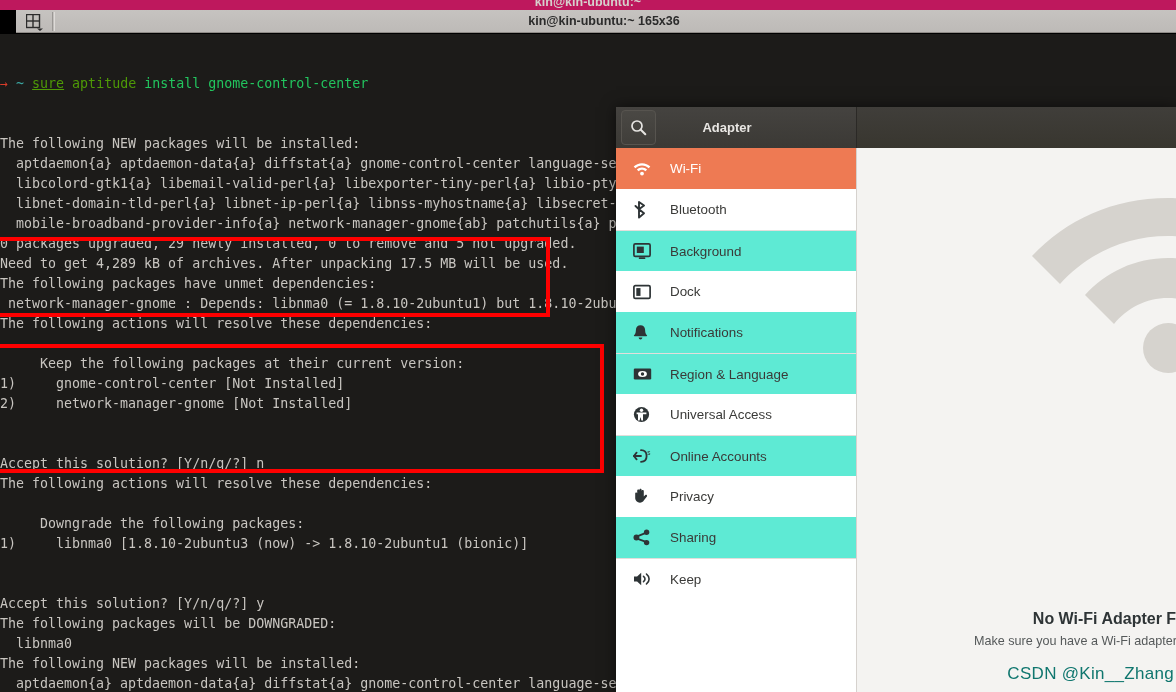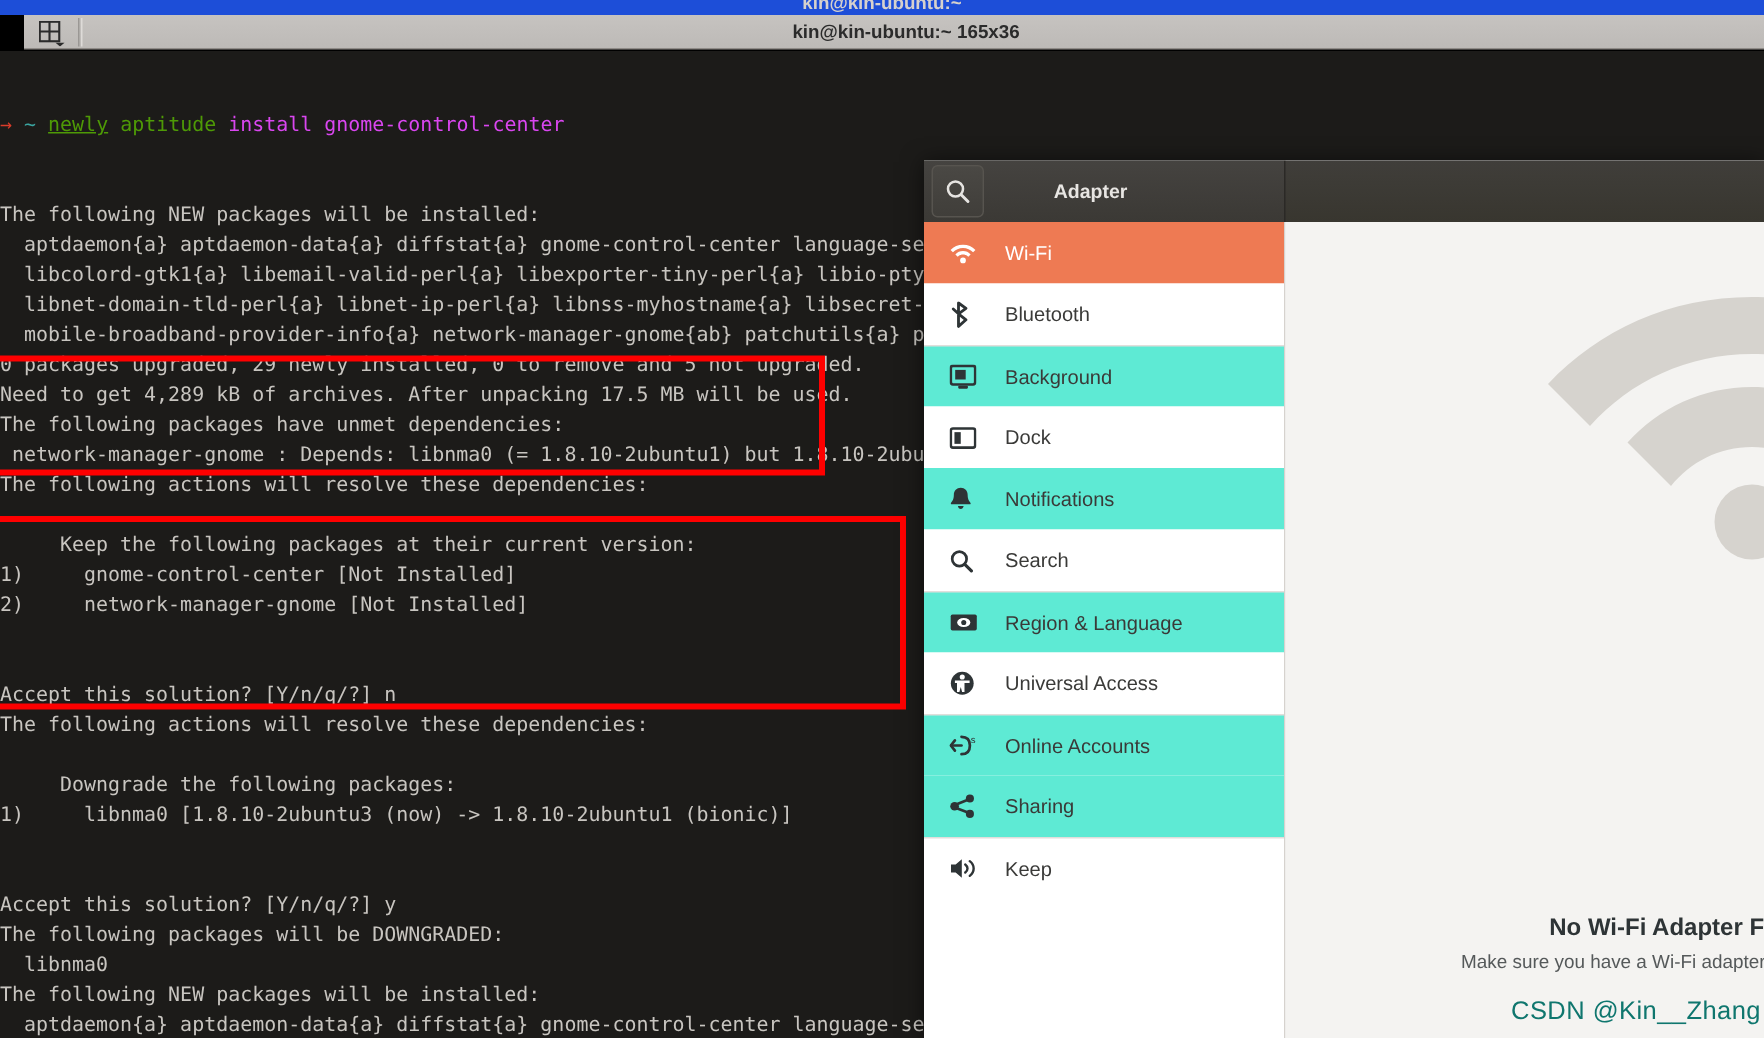--- a/index.html
+++ b/index.html
@@ -14,21 +14,21 @@
     position: relative;
     width: 1176px; height: 692px;
     overflow: hidden;
     background: #000;
   }
 
   
   .gnome-topbar {
     position: absolute; left: 0; top: 0;
     width: 1176px; height: 10px;
-    background: #1d4ed8;
+    background: #be185d;
     overflow: hidden;
   }
   .gnome-topbar-title {
     position: absolute; left: 0; top: -5px; width: 100%;
     text-align: center;
     font-size: 12.5px; font-weight: bold;
     color: #d6d1cd;
     white-space: nowrap;
   }
 
@@ -71,21 +71,21 @@
     line-height: 20px;
     color: #c8c5c0;
     white-space: pre;
     padding-left: 0px;
   }
   .tline { height: 20px; white-space: pre; }
   .c-red    { color: #d83c2a; }
   .c-cyan   { color: #3ba5a0; }
   .c-green  { color: #4e9a06; }
   .c-green-u{ color: #4e9a06; text-decoration: underline; }
-  .c-dim    { color: #d946ef; }
+  .c-dim    { color: #22c55e; }
 
   
   .redbox {
     position: absolute;
     border: 4px solid #fe0000;
     pointer-events: none;
     background: transparent;
   }
   #redbox1 { left: -6px; top: 237px; width: 556px; height: 80px; }
   #redbox2 { left: -6px; top: 344px; width: 610px; height: 129px; }
@@ -219,21 +219,21 @@
         <line x1="7" y1="0.5" x2="7" y2="13.5" stroke="#2b2b2b" stroke-width="1.4"></line>
         <line x1="0.5" y1="7" x2="13.5" y2="7" stroke="#2b2b2b" stroke-width="1.4"></line>
         <polygon points="11,14.5 17,14.5 14,17" fill="#2b2b2b"></polygon>
       </svg>
     </div>
     <div class="term-tabsep"></div>
     <div class="term-title">kin@kin-ubuntu:~ 165x36</div>
   </div>
 
   <div class="terminal">
-    <div class="tline"><span class="c-red">→</span> <span class="c-cyan">~</span> <span class="c-green-u">newly</span> <span class="c-green">aptitude</span><span class="c-dim"> install gnome-control-center</span></div>
+    <div class="tline"><span class="c-red">→</span> <span class="c-cyan">~</span> <span class="c-green-u">sure</span> <span class="c-green">aptitude</span><span class="c-dim"> install gnome-control-center</span></div>
     <div id="terminal-lines"><div class="tline">The following NEW packages will be installed:</div><div class="tline">  aptdaemon{a} aptdaemon-data{a} diffstat{a} gnome-control-center language-selector-common{a} language-selector-gnome{a} libapt-pkg</div><div class="tline">  libcolord-gtk1{a} libemail-valid-perl{a} libexporter-tiny-perl{a} libio-pty-perl{a} libipc-run-perl{a} liblist-moreutils-perl{a}</div><div class="tline">  libnet-domain-tld-perl{a} libnet-ip-perl{a} libnss-myhostname{a} libsecret-1-0{a}</div><div class="tline">  mobile-broadband-provider-info{a} network-manager-gnome{ab} patchutils{a} python3-aptdaemon{a}</div><div class="tline">0 packages upgraded, 29 newly installed, 0 to remove and 5 not upgraded.</div><div class="tline">Need to get 4,289 kB of archives. After unpacking 17.5 MB will be used.</div><div class="tline">The following packages have unmet dependencies:</div><div class="tline"> network-manager-gnome : Depends: libnma0 (= 1.8.10-2ubuntu1) but 1.8.10-2ubuntu3 is installed</div><div class="tline">The following actions will resolve these dependencies:</div><div class="tline">&nbsp;</div><div class="tline">     Keep the following packages at their current version:</div><div class="tline">1)     gnome-control-center [Not Installed]</div><div class="tline">2)     network-manager-gnome [Not Installed]</div><div class="tline">&nbsp;</div><div class="tline">&nbsp;</div><div class="tline">Accept this solution? [Y/n/q/?] n</div><div class="tline">The following actions will resolve these dependencies:</div><div class="tline">&nbsp;</div><div class="tline">     Downgrade the following packages:</div><div class="tline">1)     libnma0 [1.8.10-2ubuntu3 (now) -&gt; 1.8.10-2ubuntu1 (bionic)]</div><div class="tline">&nbsp;</div><div class="tline">&nbsp;</div><div class="tline">Accept this solution? [Y/n/q/?] y</div><div class="tline">The following packages will be DOWNGRADED:</div><div class="tline">  libnma0</div><div class="tline">The following NEW packages will be installed:</div><div class="tline">  aptdaemon{a} aptdaemon-data{a} diffstat{a} gnome-control-center language-selector-common{a} language-selector-gnome{a} libapt-pkg</div></div>
   </div>
 
   <div class="redbox" id="redbox1"></div>
   <div class="redbox" id="redbox2"></div>
 
   <div class="settings-window">
 
     <div class="settings-headerbar">
       <div class="settings-sidebar-header">
@@ -289,29 +289,20 @@
           </div>
           <div class="sb-item alt">
             <span class="sb-icon">
               <svg width="15" height="17" viewBox="0 0 15 17">
                 <path d="M7.5 1.2c-2.7 0-4.6 2-4.6 4.7 0 3.4-1.3 4.6-1.9 5.4-0.3 0.4 0 0.9 0.5 0.9h12c0.5 0 0.8-0.5 0.5-0.9-0.6-0.8-1.9-2-1.9-5.4 0-2.7-1.9-4.7-4.6-4.7z" fill="#2e3436"></path>
                 <path d="M5.6 13.4c0.2 1.2 1 2 1.9 2s1.7-0.8 1.9-2z" fill="#2e3436"></path>
               </svg>
             </span>
             <span class="sb-label">Notifications</span>
           </div>
-          <div class="sb-item">
-            <span class="sb-icon">
-              <svg width="16" height="16" viewBox="0 0 16 16">
-                <circle cx="6.6" cy="6.6" r="4.8" fill="none" stroke="#2e3436" stroke-width="1.8"></circle>
-                <line x1="10.2" y1="10.2" x2="14.6" y2="14.6" stroke="#2e3436" stroke-width="2.1" stroke-linecap="round"></line>
-              </svg>
-            </span>
-            <span class="sb-label">Search</span>
-          </div>
           <div class="sb-item alt sep-top">
             <span class="sb-icon">
               <svg width="19" height="14" viewBox="0 0 19 14">
                 <rect x="0.8" y="1.6" width="17.4" height="10.8" rx="1.2" fill="#2e3436"></rect>
                 <ellipse cx="9.5" cy="7" rx="4.4" ry="3" fill="#ffffff"></ellipse>
                 <circle cx="9.5" cy="7" r="1.7" fill="#2e3436"></circle>
               </svg>
             </span>
             <span class="sb-label">Region &amp; Language</span>
           </div>
@@ -328,20 +319,28 @@
           <div class="sb-item alt sep-top">
             <span class="sb-icon">
               <svg width="19" height="16" viewBox="0 0 19 16">
                 <path d="M1 8 H8" stroke="#2e3436" stroke-width="1.8" stroke-linecap="round"></path>
                 <path d="M3.6 4.6 L0.9 8 L3.6 11.4" fill="none" stroke="#2e3436" stroke-width="1.8" stroke-linejoin="round" stroke-linecap="round"></path>
                 <path d="M8 2.2 C12.2 2.2 13.6 4.8 13.6 8 C13.6 11.2 12.2 13.8 8 13.8" fill="none" stroke="#2e3436" stroke-width="1.8" stroke-linecap="round"></path>
                 <text x="14.2" y="6.6" font-family="Liberation Sans, sans-serif" font-size="6.4" fill="#2e3436">s</text>
               </svg>
             </span>
             <span class="sb-label">Online Accounts</span>
+          </div>
+          <div class="sb-item">
+            <span class="sb-icon">
+              <svg width="16" height="17" viewBox="0 0 16 17">
+                <path d="M2.2 8.6V5.4c0-0.6 0.5-1 1-1s1 0.4 1 1v2.6V2.6c0-0.6 0.5-1.1 1.1-1.1s1.1 0.5 1.1 1.1v5.2V1.9c0-0.6 0.5-1.1 1.1-1.1S8.6 1.3 8.6 1.9v5.9V3.1c0-0.6 0.5-1.1 1.1-1.1s1.1 0.5 1.1 1.1v5.4l1.5-1.4c0.5-0.5 1.2-0.4 1.6 0.1 0.3 0.4 0.3 0.9 0 1.3l-3.1 4.1c-0.9 1.3-2.2 2.1-3.9 2.1-2.6 0-4.7-2-4.7-4.6z" fill="#2e3436"></path>
+              </svg>
+            </span>
+            <span class="sb-label">Privacy</span>
           </div>
           <div class="sb-item alt">
             <span class="sb-icon">
               <svg width="18" height="17" viewBox="0 0 18 17">
                 <circle cx="13.6" cy="3.3" r="2.7" fill="#2e3436"></circle>
                 <circle cx="13.6" cy="13.6" r="2.7" fill="#2e3436"></circle>
                 <circle cx="3.4" cy="8.5" r="2.9" fill="#2e3436"></circle>
                 <line x1="4.8" y1="7.2" x2="12.3" y2="4.2" stroke="#2e3436" stroke-width="1.8"></line>
                 <line x1="4.8" y1="9.8" x2="12.3" y2="12.6" stroke="#2e3436" stroke-width="1.8"></line>
               </svg>

